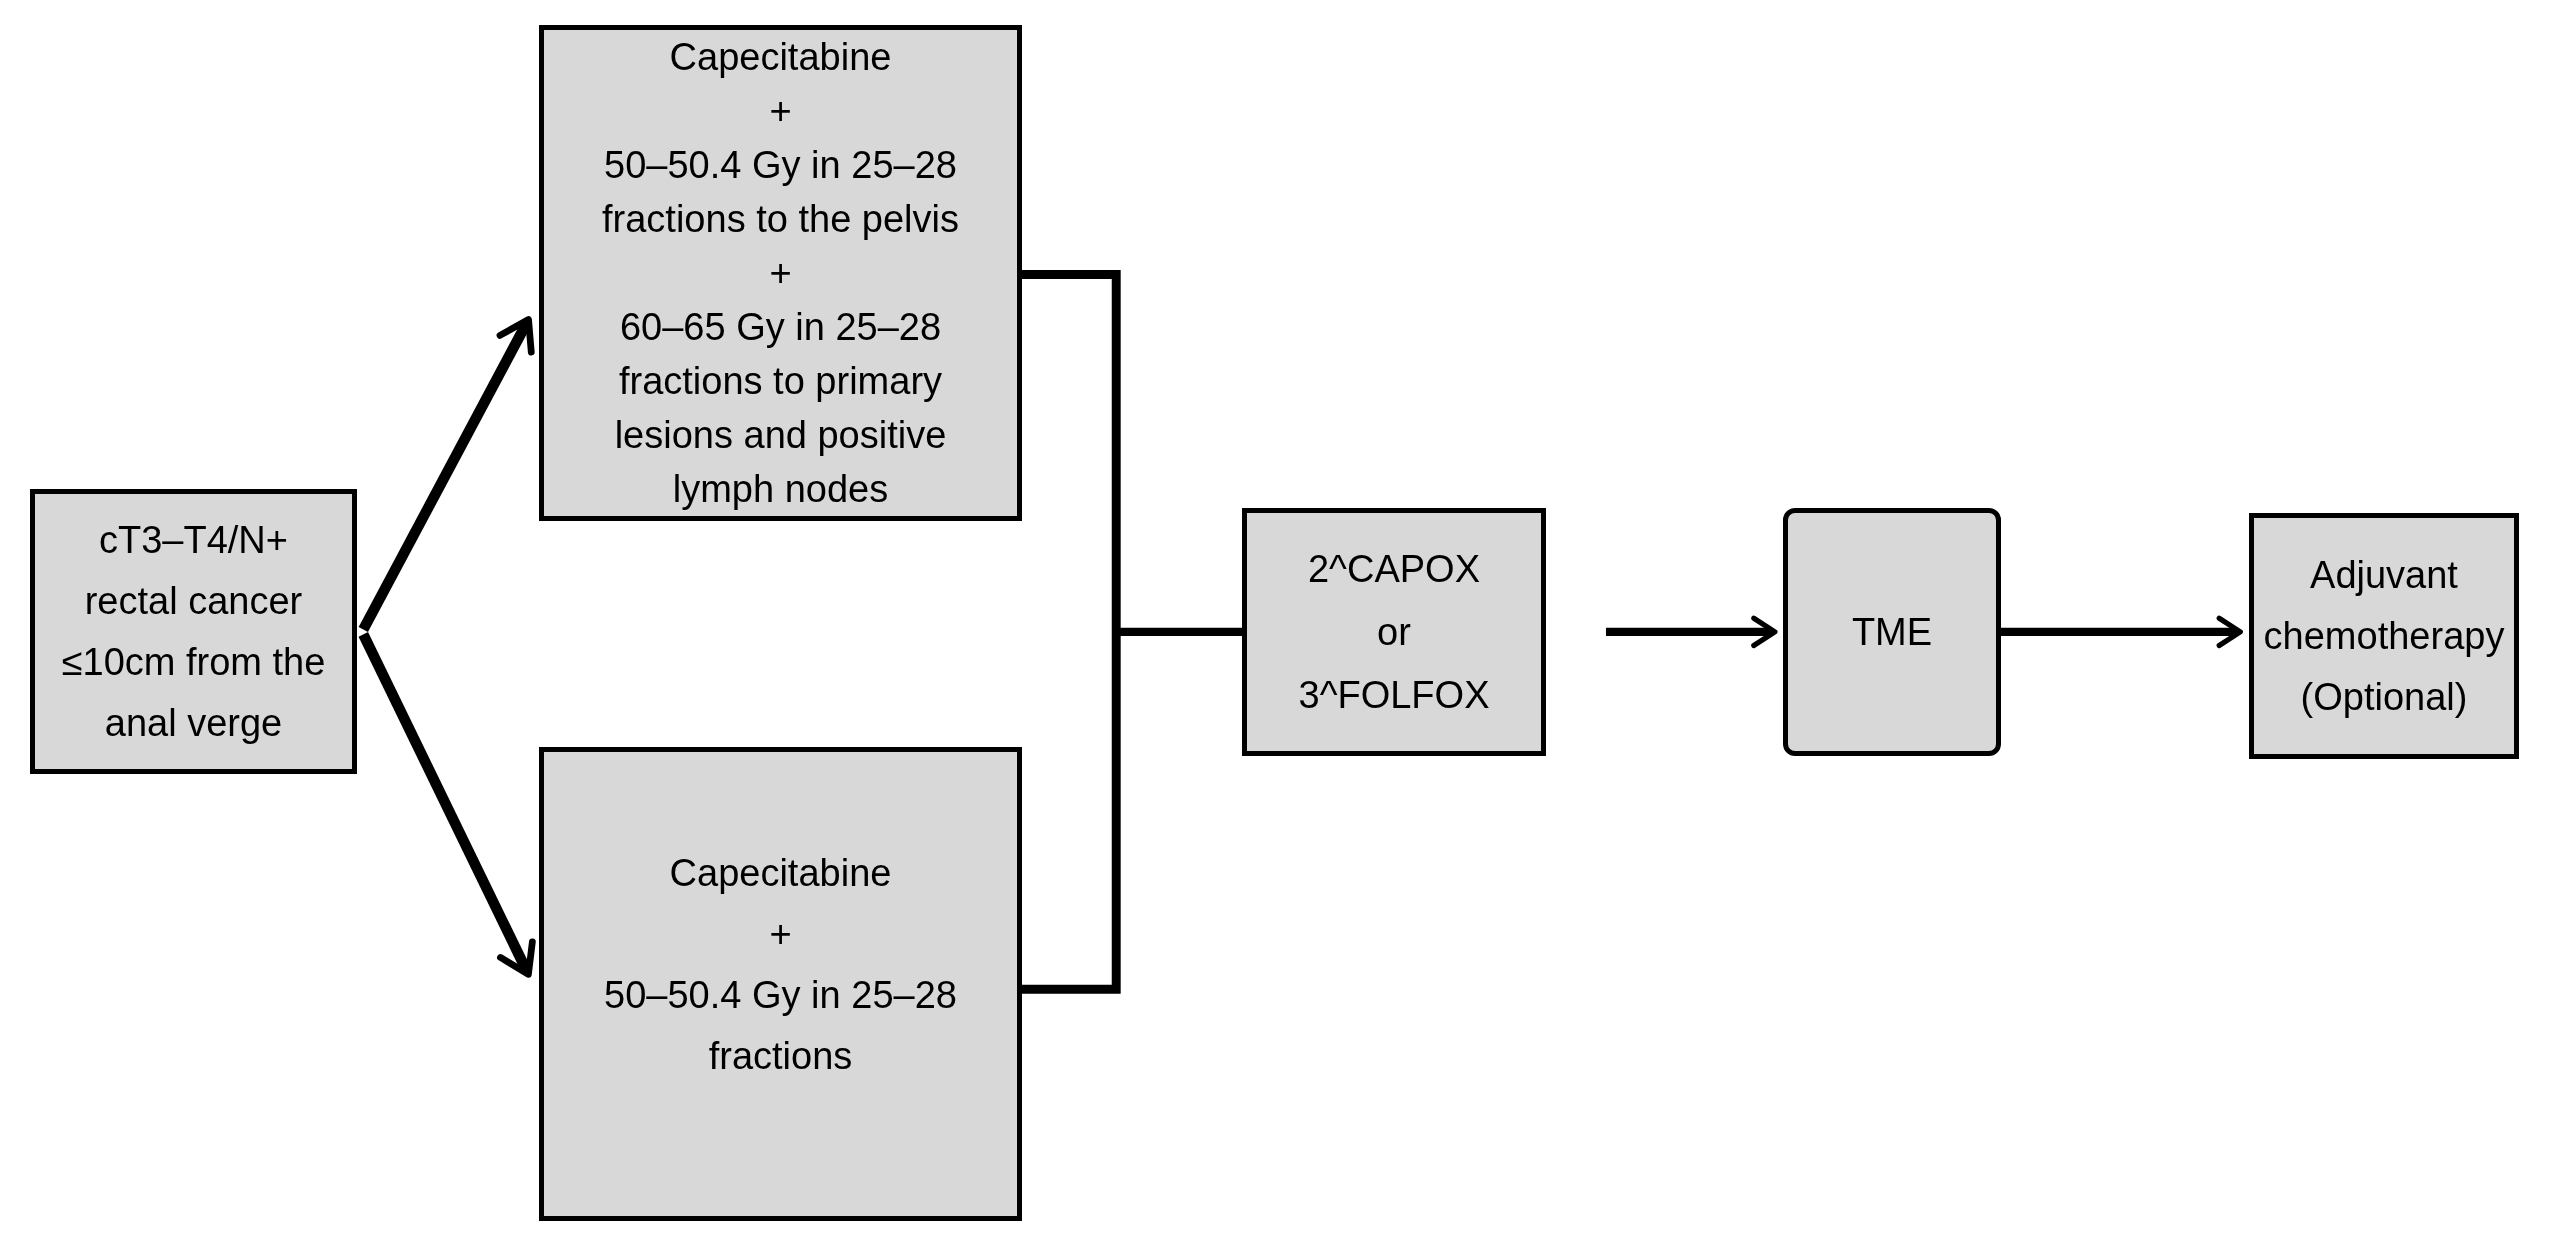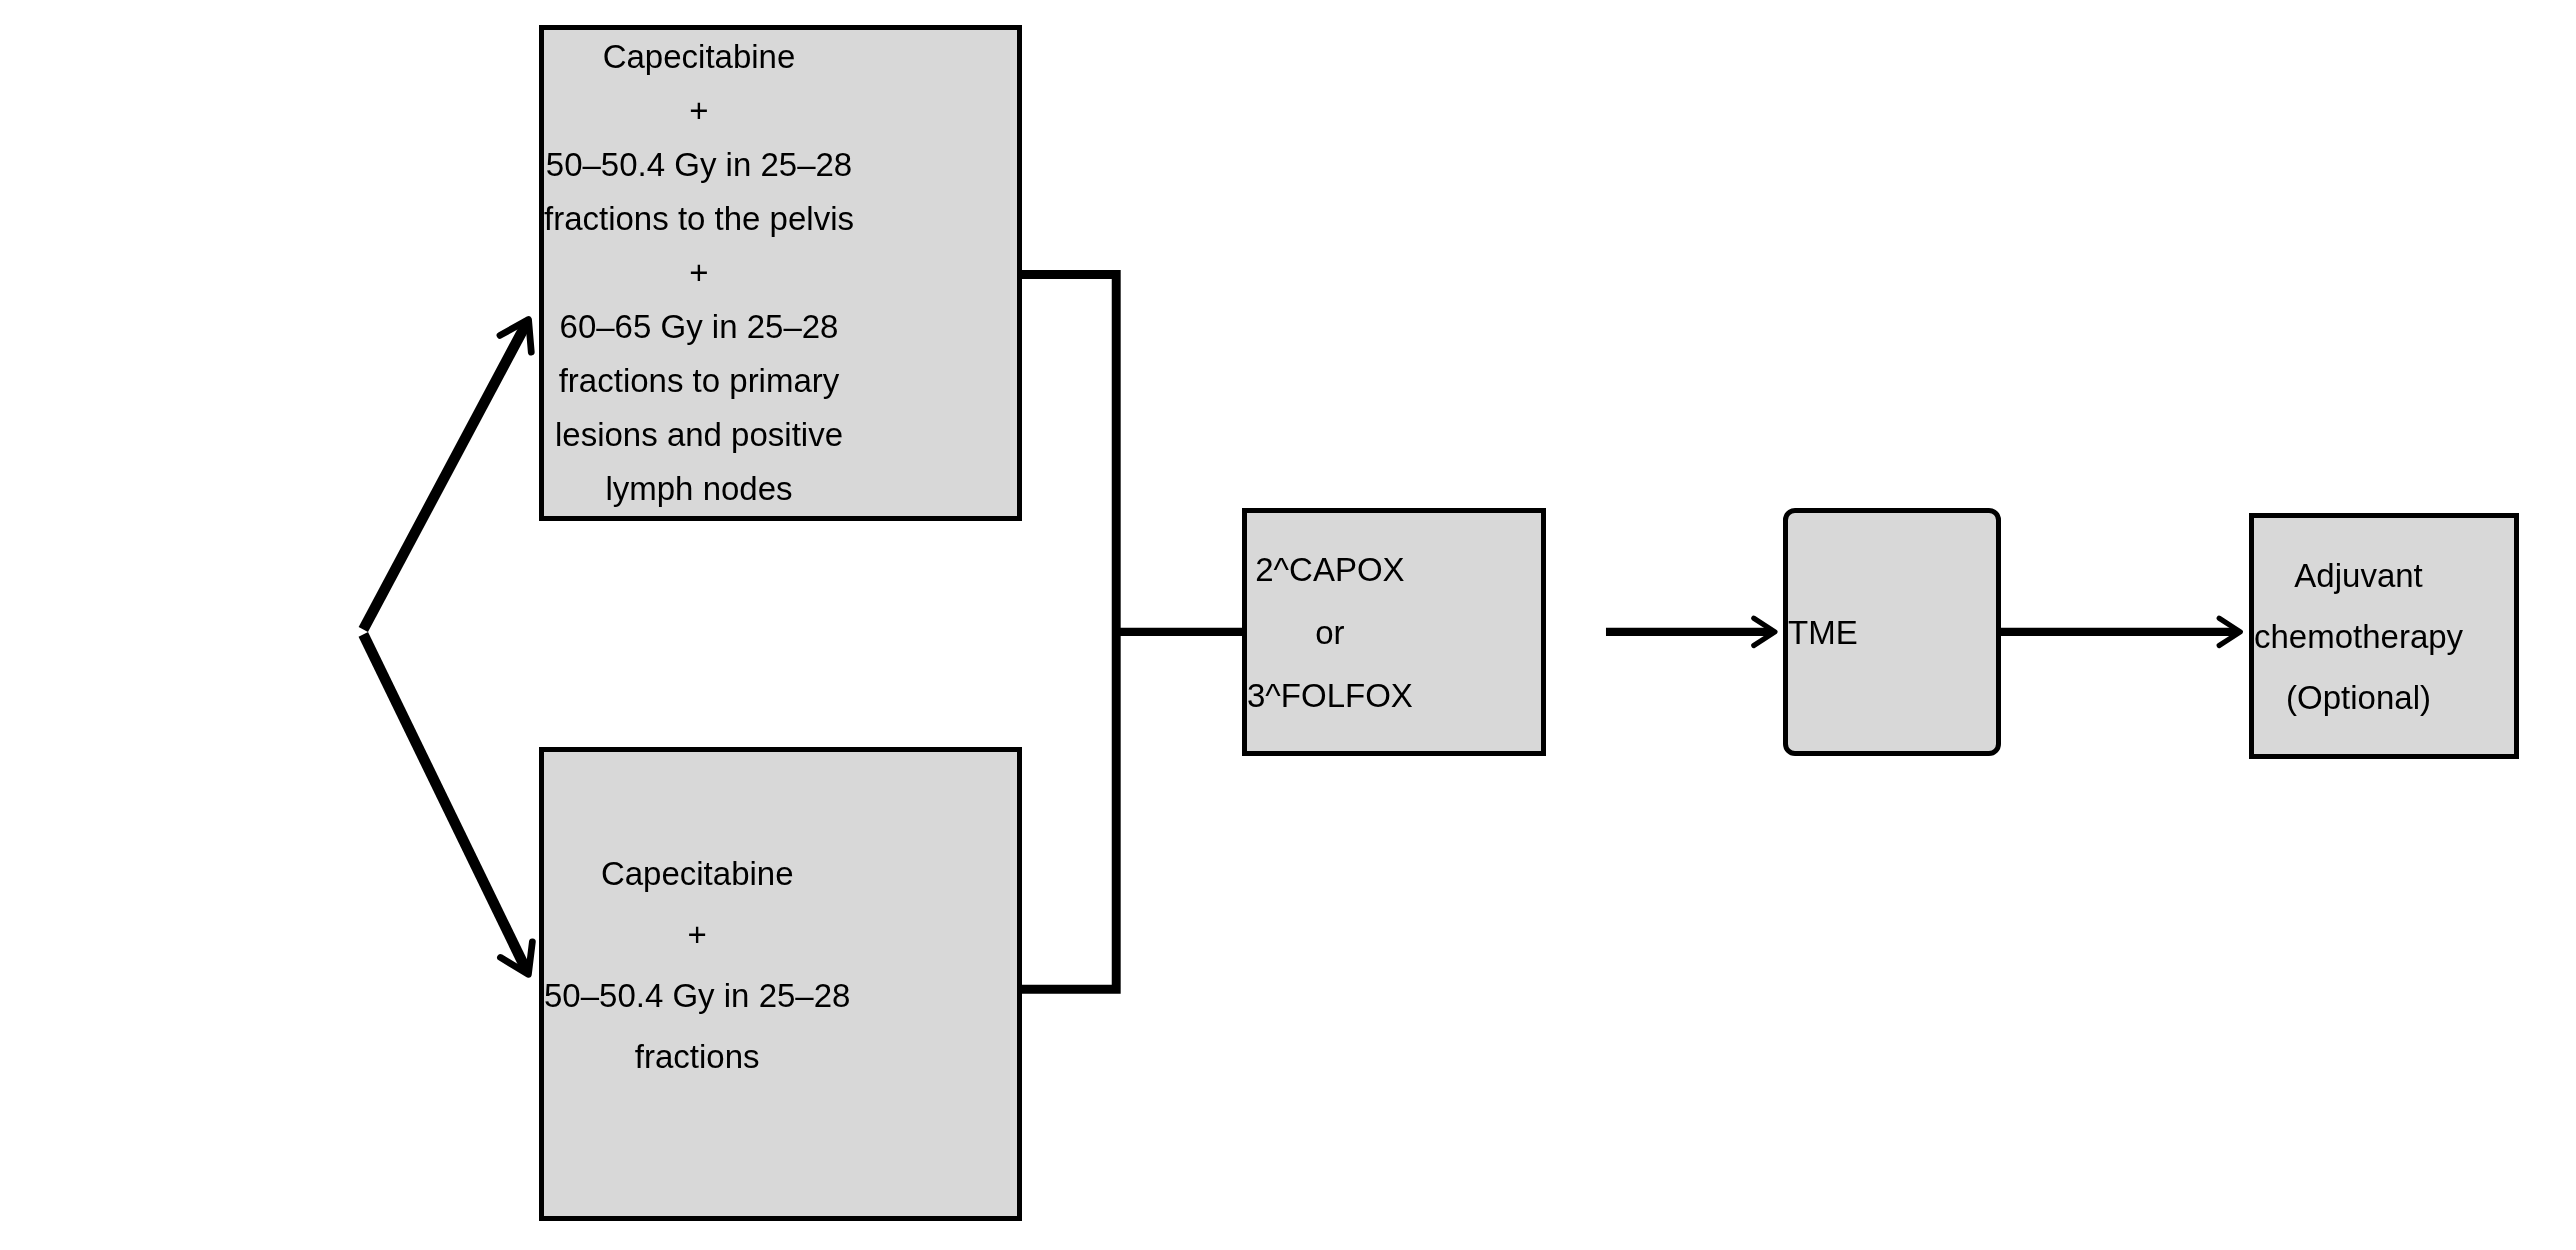--- a/index.html
+++ b/index.html
@@ -33,23 +33,24 @@
     fill: none;
     stroke-linecap: round;
     stroke-linejoin: round;
   }
   .node {
     position: absolute;
     background: var(--node-fill);
     border: 5.7px solid var(--node-border);
     display: flex;
     align-items: center;
+    justify-content: center;
     text-align: center;
     white-space: pre-line;
-    font-size: 33px;
+    font-size: 38px;
     line-height: 61px;
   }
   .node-diagnosis        { left: 30px;   top: 489px; width: 327px; height: 285px; }
   .node-crt-boost        { left: 539px;  top: 25px;  width: 483px; height: 496px; line-height: 54px; }
   .node-crt              { left: 539px;  top: 747px; width: 483px; height: 474px; padding-bottom: 39px; }
   .node-consolidation    { left: 1242px; top: 508px; width: 304px; height: 248px; line-height: 63px; }
   .node-tme              { left: 1783px; top: 508px; width: 218px; height: 248px; border-radius: 12px; }
   .node-adjuvant         { left: 2249px; top: 513px; width: 270px; height: 246px; }
 </style>
 </head>
@@ -67,20 +68,26 @@
     <path class="connector" d="M447,775 L648,398" stroke-width="13" marker-end="url(#arrowhead)"></path>
     <path class="connector" d="M447,781 L648,1195" stroke-width="13" marker-end="url(#arrowhead)"></path>
 
     <path class="connector" d="M1257,338 L1374,338 L1374,1218 L1257,1218" stroke-width="11"></path>
 
     <path class="connector" d="M1374,778 L1588,778" stroke-width="10" marker-end="url(#arrowhead)"></path>
     <path class="connector" d="M1977,778 L2181,778" stroke-width="10" marker-end="url(#arrowhead)"></path>
     <path class="connector" d="M2463,778 L2754,778" stroke-width="10" marker-end="url(#arrowhead)"></path>
   </svg>
 
+  <div class="node node-diagnosis">
+    <span>cT3–T4/N+
+rectal cancer
+≤10cm from the
+anal verge</span>
+  </div>
 
   <div class="node node-crt-boost">
     <span>Capecitabine
 +
 50–50.4 Gy in 25–28
 fractions to the pelvis
 +
 60–65 Gy in 25–28
 fractions to primary
 lesions and positive

